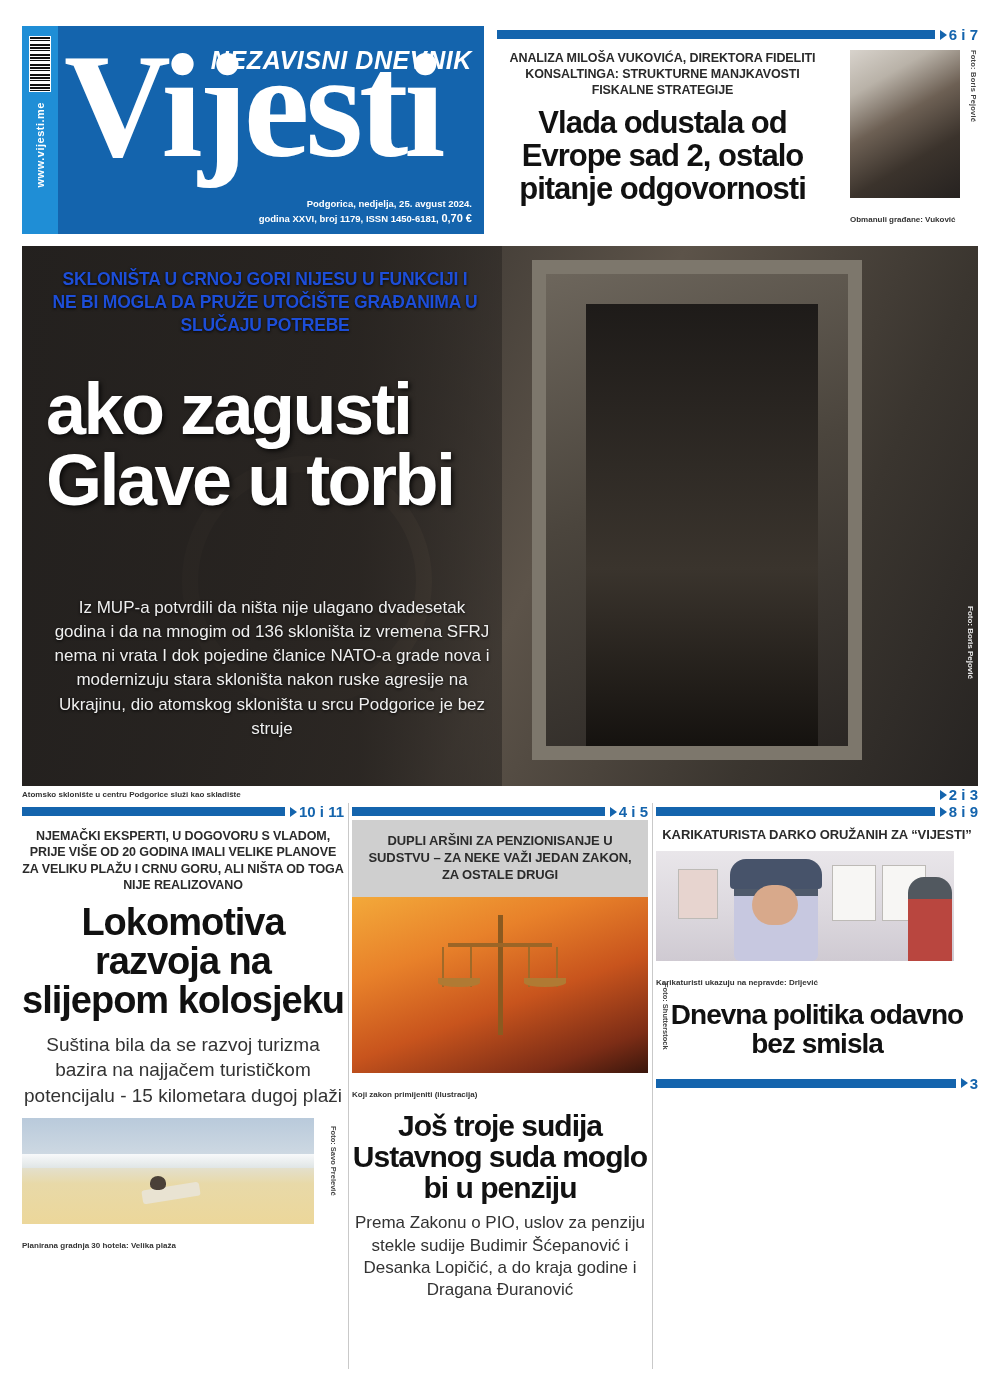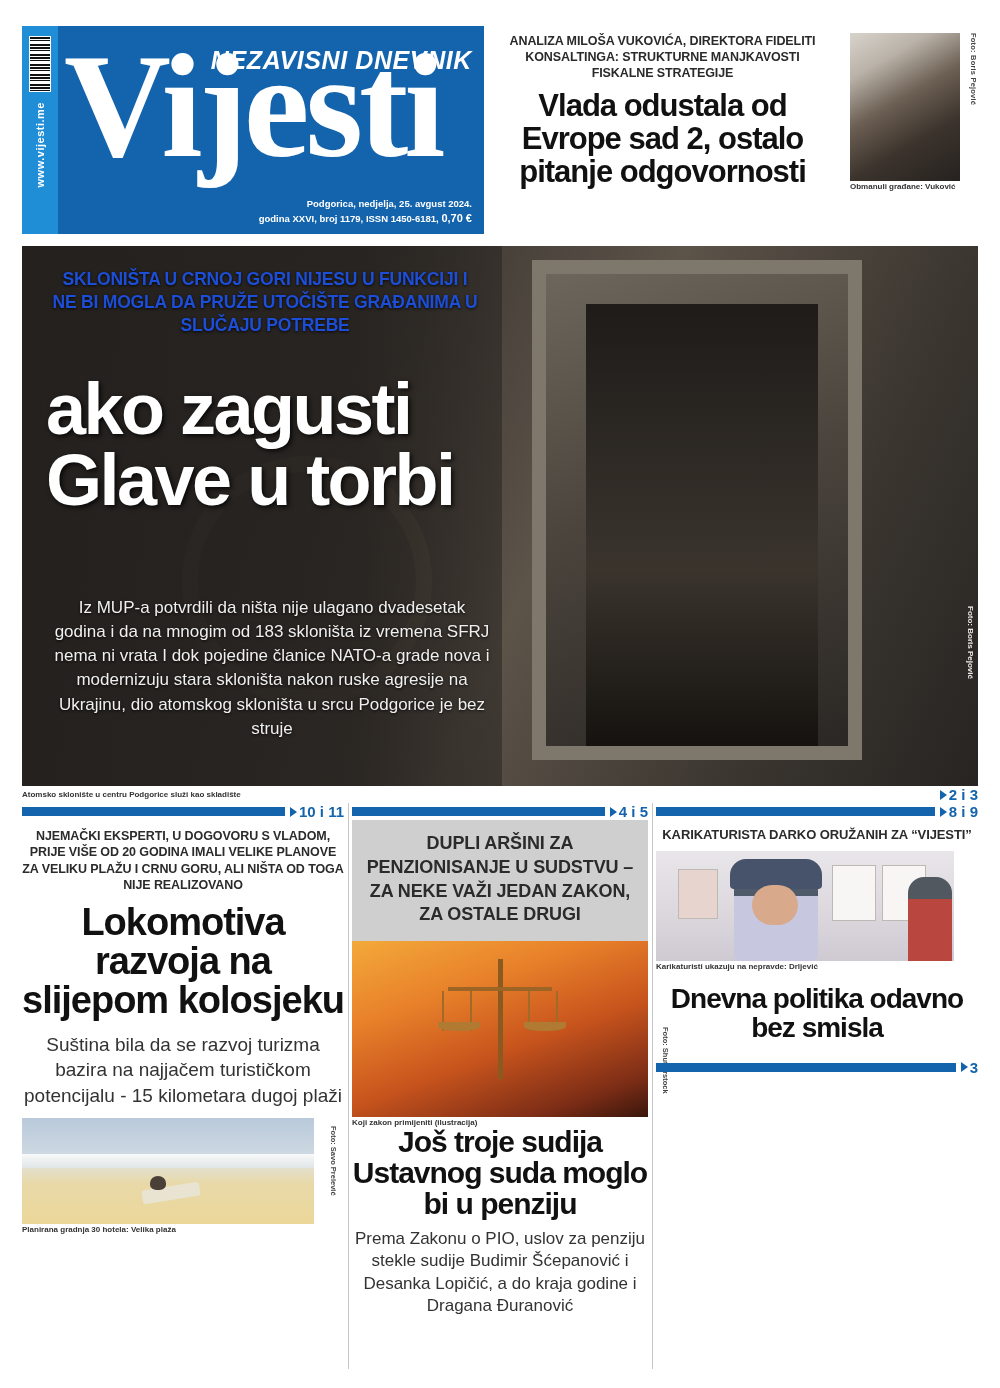--- a/index.html
+++ b/index.html
@@ -81,21 +81,21 @@
     letter-spacing: -1px; color: #111;
   }
   .tr-photo-wrap { width: 128px; position: relative; }
   .photo { background: #8d8d8d; position: relative; overflow: hidden; }
   .tr-photo { width: 110px; height: 148px; }
   .vcredit {
     position: absolute; right: 0; top: 0; height: 148px;
     writing-mode: vertical-rl; font-size: 7.5px; color: #444;
     font-weight: 600; letter-spacing: .2px;
   }
-  .cap { font-size: 8px; font-weight: bold; color: #333; margin-top: 1px; }
+  .cap { font-size: 8px; font-weight: bold; color: #333; margin-top: 17px; }
 
   
   .main { position: absolute; left: 22px; top: 246px; width: 956px; height: 540px; }
   .main-photo {
     position: absolute; inset: 0;
     background:
       linear-gradient(115deg, #2a2724 0%, #3a3530 30%, #5c5349 55%, #3a352f 80%, #272422 100%);
     overflow: hidden;
   }
   .main-shade {
@@ -173,33 +173,33 @@
   .c1-wave { position:absolute; left:0; top:34%; width:100%; height:14px;
     background: linear-gradient(180deg,#ffffff,#dfe6ea); opacity:.85; }
   .c1-dbris { position:absolute; left:120px; top:68px; width:58px; height:14px;
     background:#e9e3d2; transform: rotate(-9deg); border-radius:3px; }
   .c1-dbris2 { position:absolute; left:128px; top:58px; width:16px; height:14px; background:#4a4038; border-radius:50% 50% 40% 40%; }
   .c1-vcredit { position:absolute; right:-24px; top:8px; height:96px; writing-mode: vertical-rl;
     font-size:7.5px; color:#444; font-weight:600; }
 
   
   .c2-kickbox { background: #cfcfcf; padding: 12px 10px 14px; }
-  .c2-kickbox .kicker { font-size: 18px; line-height: 1.32; }
+  .c2-kickbox .kicker { font-size: 13px; line-height: 1.32; }
   .c2-photo { width: 296px; height: 176px; position: relative;
     background: linear-gradient(160deg,#f3a93a 0%,#e8812a 30%,#c8541d 58%,#7d2d16 85%,#3a160c 100%); }
   .c2-scale { position:absolute; left:50%; top:18px; transform:translateX(-50%); width:120px; height:120px; }
   .c2-post { position:absolute; left:58px; top:0; width:5px; height:120px; background:#8b5a20; }
   .c2-beam { position:absolute; left:8px; top:28px; width:104px; height:4px; background:#9c6526; }
   .c2-pan { position:absolute; top:32px; width:30px; height:40px; border-left:2px solid #a06a28; border-right:2px solid #a06a28; }
   .c2-pan.l { left:2px; } .c2-pan.r { right:2px; }
   .c2-pan::after { content:""; position:absolute; left:-6px; bottom:0; width:42px; height:9px;
     background:#b07a33; border-radius:0 0 50% 50%; }
   .c2-vcredit { position:absolute; right:-22px; bottom:4px; height:86px; writing-mode: vertical-rl;
     font-size:7.5px; color:#444; font-weight:600; }
-  .c2 .headline { font-size: 30px; }
+  .c2 .headline { margin-top: 12px; font-size: 30px; }
   .c2 .deck { margin-top: 8px; font-size: 17px; }
 
   
   .c3 .kicker { margin-top: 7px; text-align: center; font-size: 13px; }
   .c3-photo { margin-top: 7px; width: 298px; height: 110px; position: relative;
     background: linear-gradient(180deg,#e9e6ea 0%,#dcd8de 55%,#cfcad2 100%); overflow:hidden; }
   .c3-person { position:absolute; left:78px; top:12px; width:84px; height:98px;
     background: linear-gradient(180deg,#4f5a6b 0 34%, #c7c8e0 34% 100%); border-radius:24px 24px 6px 6px; }
   .c3-cap { position:absolute; left:74px; top:8px; width:92px; height:30px; background:#47536a; border-radius:16px 16px 4px 4px; }
   .c3-face { position:absolute; left:96px; top:34px; width:46px; height:40px; background:#d8a98b; border-radius:22px; }
@@ -235,20 +235,27 @@
       <div class="mast-sub">NEZAVISNI DNEVNIK</div>
       <div class="mast-logo">Vijesti</div>
       <div class="mast-meta">
         <div>Podgorica, nedjelja, 25. avgust 2024.</div>
         <div><span>godina XXVI, broj 1179, ISSN 1450-6181, </span><b>0,70 €</b></div>
       </div>
     </div>
   </div>
 
   <div class="topright">
+    <div class="rule-row">
+      <div class="rule-bar"></div>
+      <div class="pageref">
+        <span class="tri"></span>
+        <span>6 i 7</span>
+      </div>
+    </div>
     <div class="tr-body">
       <div class="tr-text">
         <div class="tr-kicker">ANALIZA MILOŠA VUKOVIĆA, DIREKTORA FIDELITI KONSALTINGA: STRUKTURNE MANJKAVOSTI FISKALNE STRATEGIJE</div>
         <div class="tr-head">Vlada odustala od Evrope sad 2, ostalo pitanje odgovornosti</div>
       </div>
       <div class="tr-photo-wrap">
         <div class="photo tr-photo" style="background:linear-gradient(150deg,#d8d3cc 0%,#b9b2a8 22%,#6d6054 45%,#3b332c 70%,#262220 100%);">
         </div>
         <div class="vcredit">Foto: Boris Pejović</div>
         <div class="cap">Obmanuli građane: Vuković</div>
@@ -262,21 +269,21 @@
         <div class="door-in"></div>
       </div>
       <div class="wheel"></div>
       <div class="main-shade"></div>
     </div>
     <div class="main-kicker">SKLONIŠTA U CRNOJ GORI NIJESU U FUNKCIJI I NE BI MOGLA DA PRUŽE UTOČIŠTE GRAĐANIMA U SLUČAJU POTREBE</div>
     <div class="main-head">
       <div>ako zagusti</div>
       <div>Glave u torbi</div>
     </div>
-    <div class="main-deck">Iz MUP-a potvrdili da ništa nije ulagano dvadesetak godina i da na mnogim od 183 skloništa iz vremena SFRJ nema ni vrata I dok pojedine članice NATO-a grade nova i modernizuju stara skloništa nakon ruske agresije na Ukrajinu, dio atomskog skloništa u srcu Podgorice je bez struje</div>
+    <div class="main-deck">Iz MUP-a potvrdili da ništa nije ulagano dvadesetak godina i da na mnogim od 136 skloništa iz vremena SFRJ nema ni vrata I dok pojedine članice NATO-a grade nova i modernizuju stara skloništa nakon ruske agresije na Ukrajinu, dio atomskog skloništa u srcu Podgorice je bez struje</div>
     <div class="main-vcredit">Foto: Boris Pejović</div>
   </div>
 
   <div class="main-capbar">
     <div class="main-cap">Atomsko sklonište u centru Podgorice služi kao skladište</div>
     <div class="pageref">
       <span class="tri"></span>
       <span>2 i 3</span>
     </div>
   </div>

